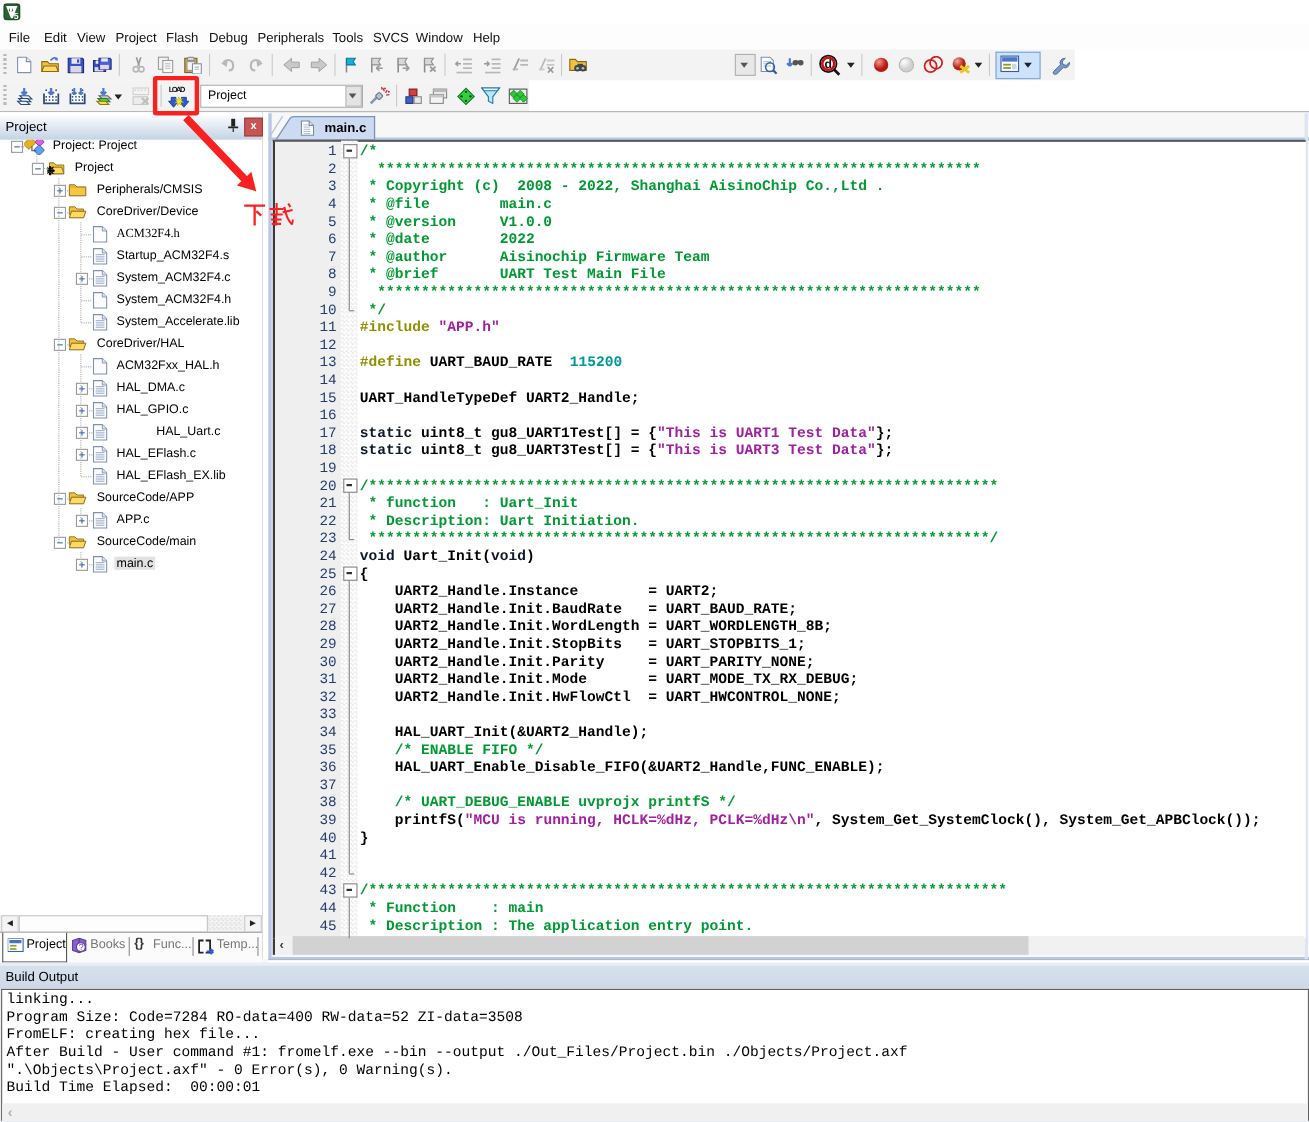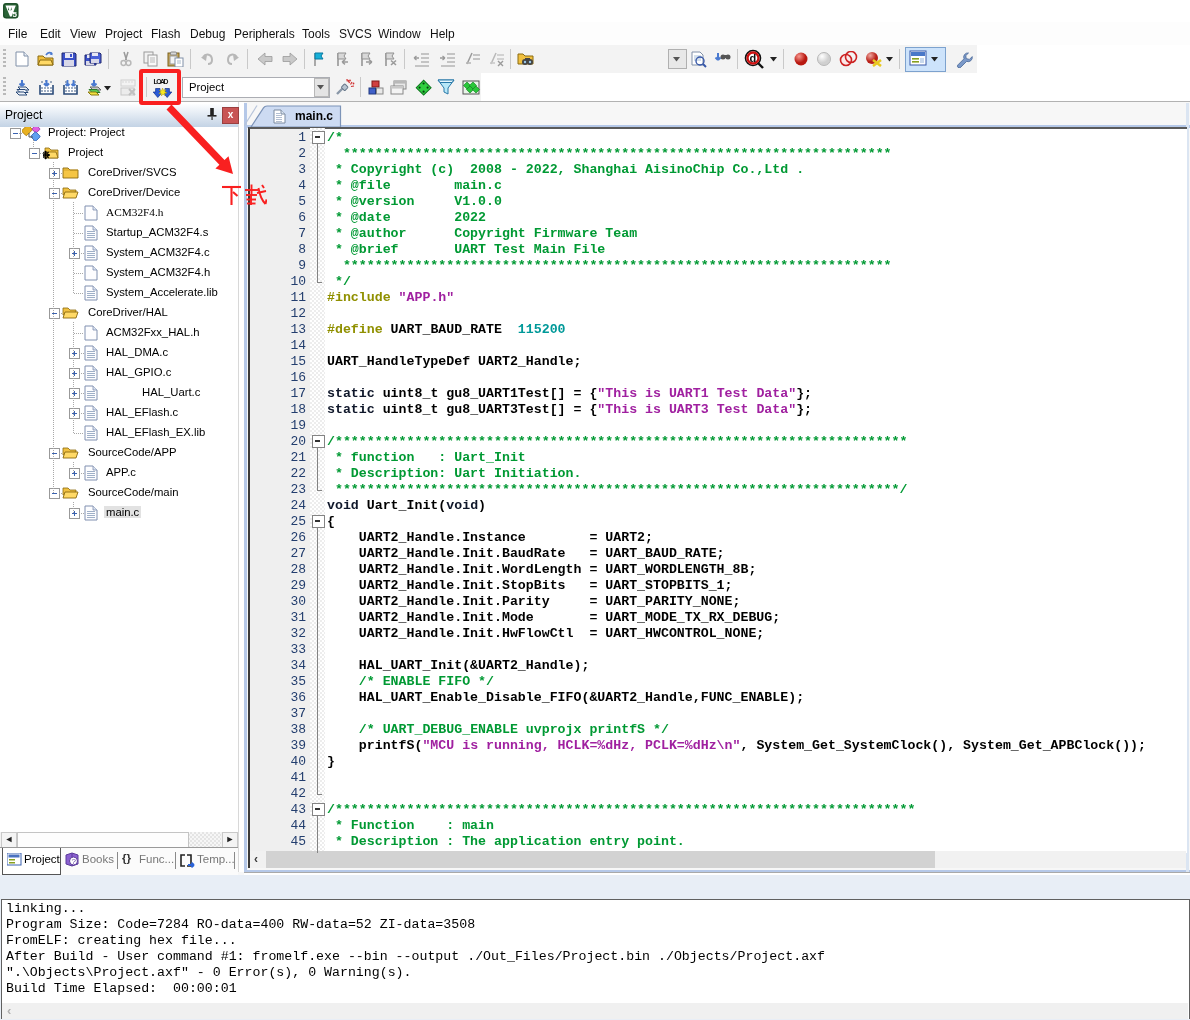--- a/index.html
+++ b/index.html
@@ -500,21 +500,21 @@
       </div>
       <div class="trow" style="left:0;top:36px;width:238px;">
         <div class="ebox" style="left:49px;top:5px">
           <span class="h"></span>
           <span class="v"></span>
         </div>
         <div style="position:absolute;left:62px;top:2px"><svg width="18" height="15">
             <path d="M1 3 L6 3 L8 5 L16 5 L16 13 L1 13 Z" fill="#f5c544" stroke="#8a6a10" stroke-width="0.9"></path>
             <path d="M1 5 L16 5" stroke="#c89a20" stroke-width="0.7"></path>
           </svg></div>
-        <div class="tlabel" style="left:86px;padding:0 2px;">CoreDriver/SVCS</div>
+        <div class="tlabel" style="left:86px;padding:0 2px;">Peripherals/CMSIS</div>
       </div>
       <div class="trow" style="left:0;top:56px;width:238px;">
         <div class="ebox" style="left:49px;top:5px">
           <span class="h"></span>
         </div>
         <div style="position:absolute;left:62px;top:2px"><svg width="18" height="15">
             <path d="M1 3 L6 3 L8 5 L14 5 L14 7 L1 10 Z" fill="#f0c040" stroke="#8a6a10" stroke-width="0.8"></path>
             <path d="M3 7 L16 7 L14 13 L1 13 Z" fill="#ffd966" stroke="#8a6a10" stroke-width="0.9"></path>
           </svg></div>
         <div class="tlabel" style="left:86px;padding:0 2px;">CoreDriver/Device</div>
@@ -857,21 +857,21 @@
 43
 44
 45
 </div>
 <div class="abs" id="code"><span class="cm">/*</span>
 <span class="cm">  *********************************************************************</span>
 <span class="cm"> * Copyright (c)  2008 - 2022, Shanghai AisinoChip Co.,Ltd .</span>
 <span class="cm"> * @file        main.c</span>
 <span class="cm"> * @version     V1.0.0</span>
 <span class="cm"> * @date        2022</span>
-<span class="cm"> * @author      Copyright Firmware Team</span>
+<span class="cm"> * @author      Aisinochip Firmware Team</span>
 <span class="cm"> * @brief       UART Test Main File</span>
 <span class="cm">  *********************************************************************</span>
 <span class="cm"> */</span>
 <span class="pp">#include</span> <span class="st">"APP.h"</span>
 
 <span class="pp">#define</span> UART_BAUD_RATE  <span class="nu">115200</span>
 
 UART_HandleTypeDef UART2_Handle;
 
 <span class="kw">static</span> uint8_t gu8_UART1Test[] = {<span class="st">"This is UART1 Test Data"</span>};
@@ -924,20 +924,23 @@
     <div class="fcorner" style="left:317px;top:793.5px;width:5px"></div>
     <div class="fline" style="left:317px;top:816px;height:37px"></div>
   </div>
 <div class="abs" style="left:248px;top:853px;width:2px;height:15px;background:#3a3a3a;"></div>
 <div class="abs" id="escroll">
   <div class="abs" style="left:4px;top:1px;font-size:12px;font-weight:bold;color:#3a3a3a;">‹</div>
   <div class="abs" style="left:16px;top:0;width:669px;height:17px;background:#d2d2d2;"></div>
 </div>
 
 <div class="abs" id="bpanel">
+  <div class="abs" id="bhead">
+      <div class="t">Build Output</div>
+    </div>
   <div class="abs" id="bbody">
     <div id="btext">linking...
 Program Size: Code=7284 RO-data=400 RW-data=52 ZI-data=3508
 FromELF: creating hex file...
 After Build - User command #1: fromelf.exe --bin --output ./Out_Files/Project.bin ./Objects/Project.axf
 ".\Objects\Project.axf" - 0 Error(s), 0 Warning(s).
 Build Time Elapsed:  00:00:01</div>
   </div>
   <div class="abs" id="bscroll">
     <div class="abs" style="left:5px;top:0px;font-size:13px;font-weight:bold;color:#b0b0b0;">‹</div>

